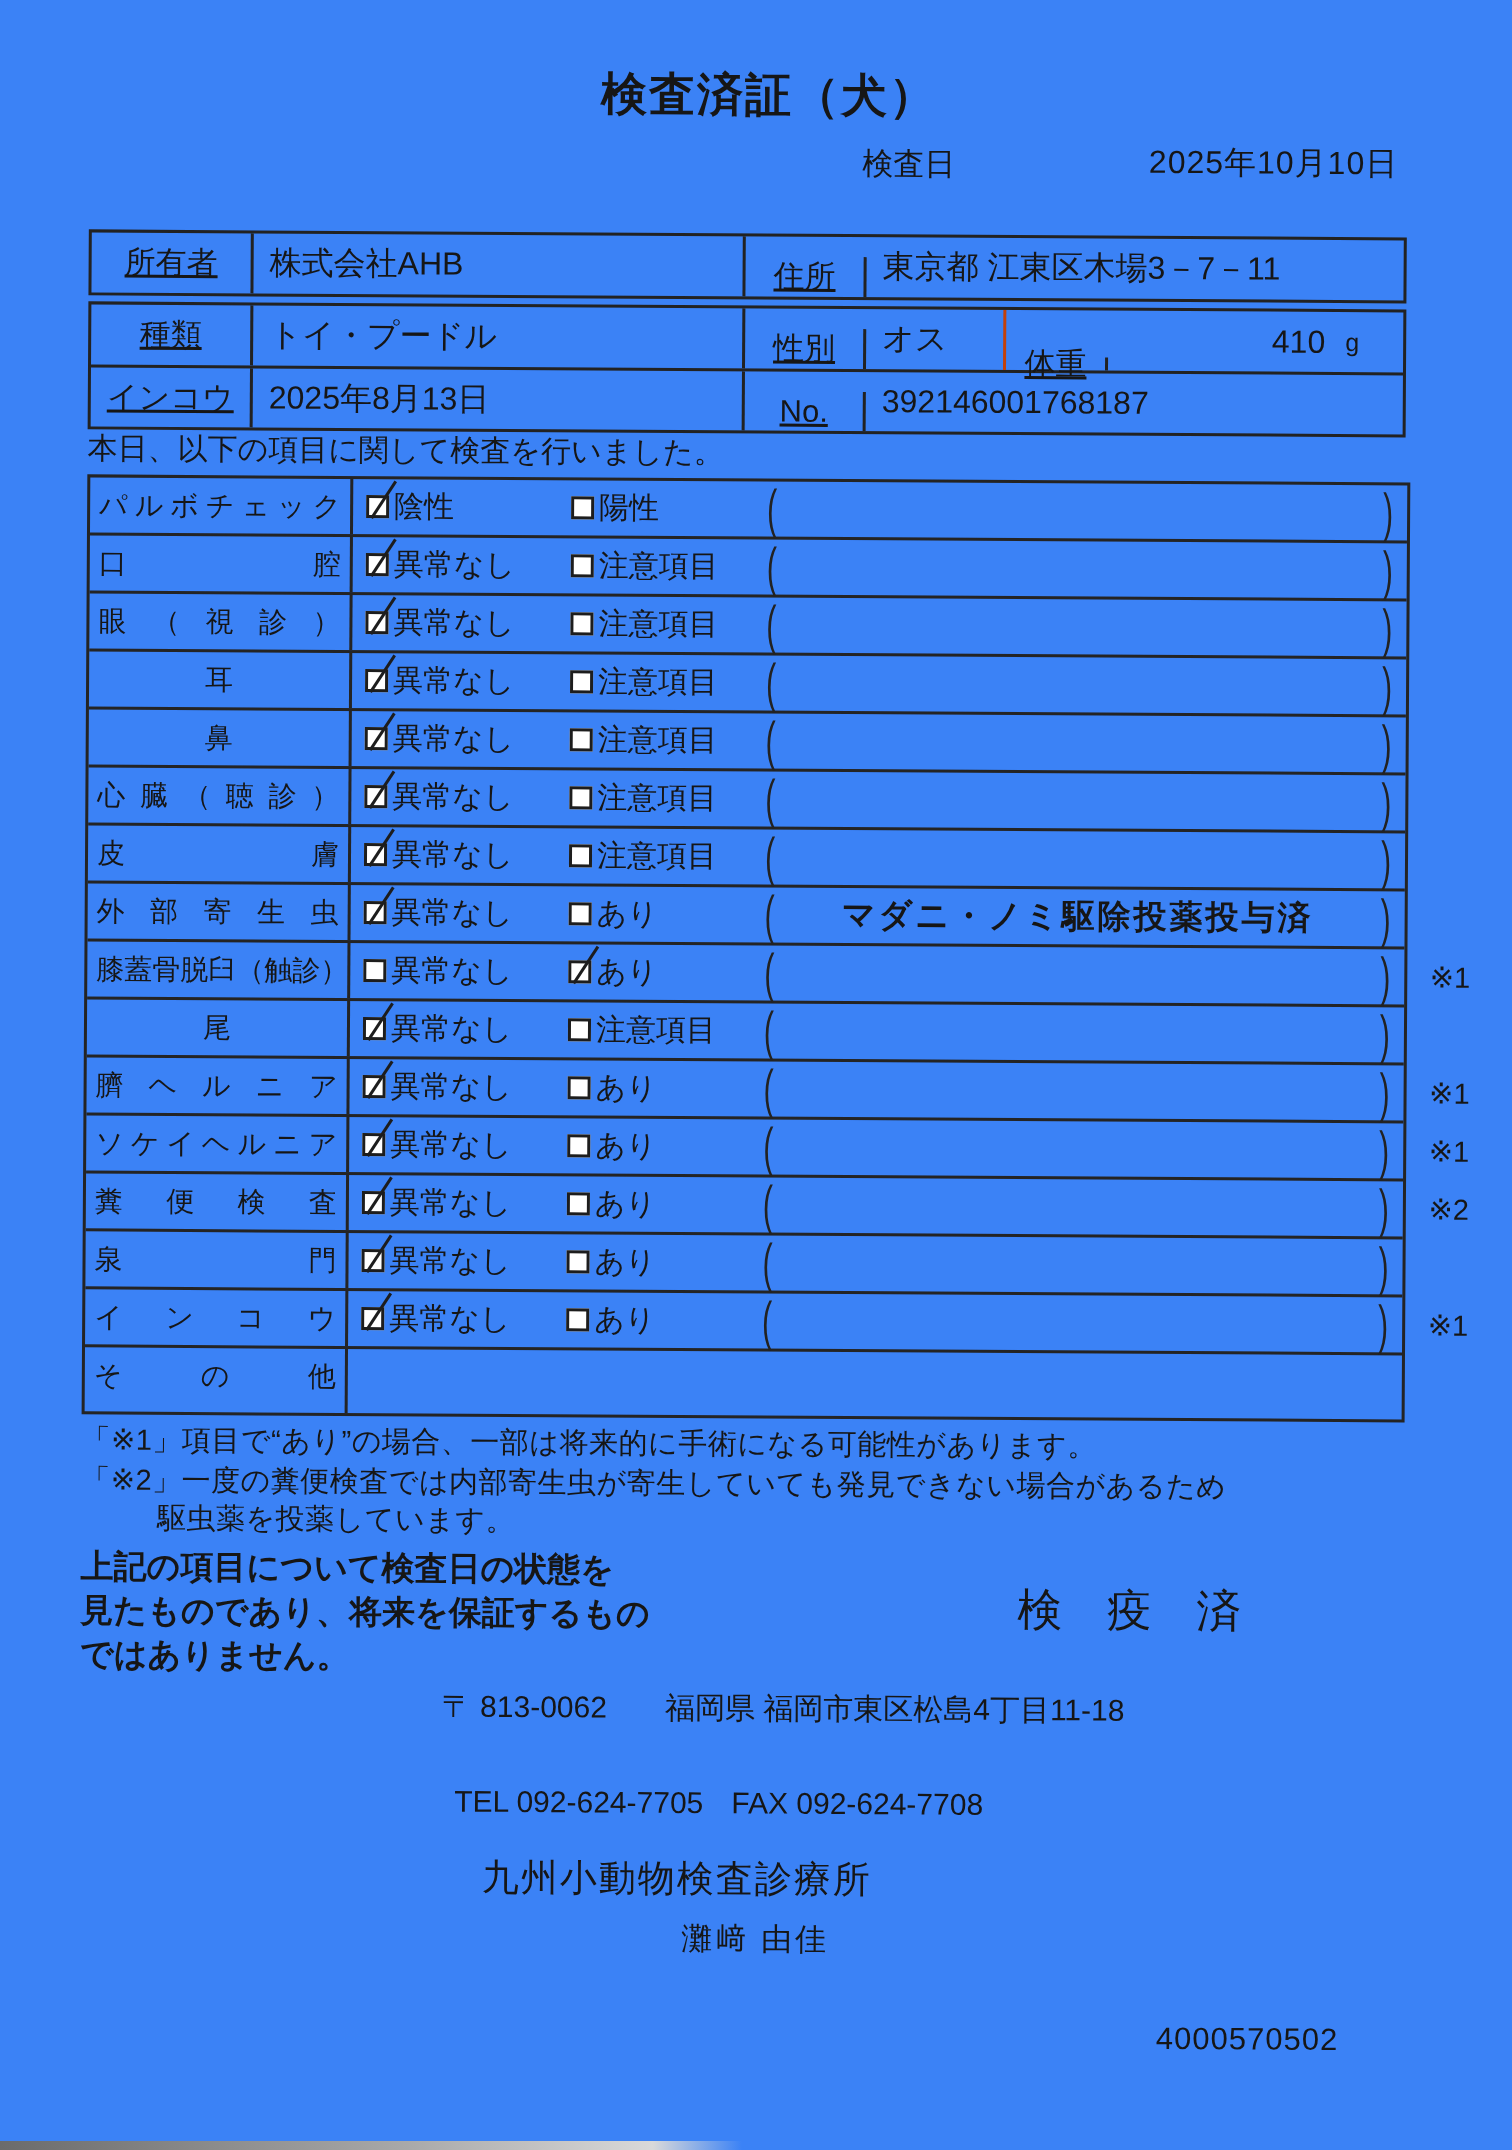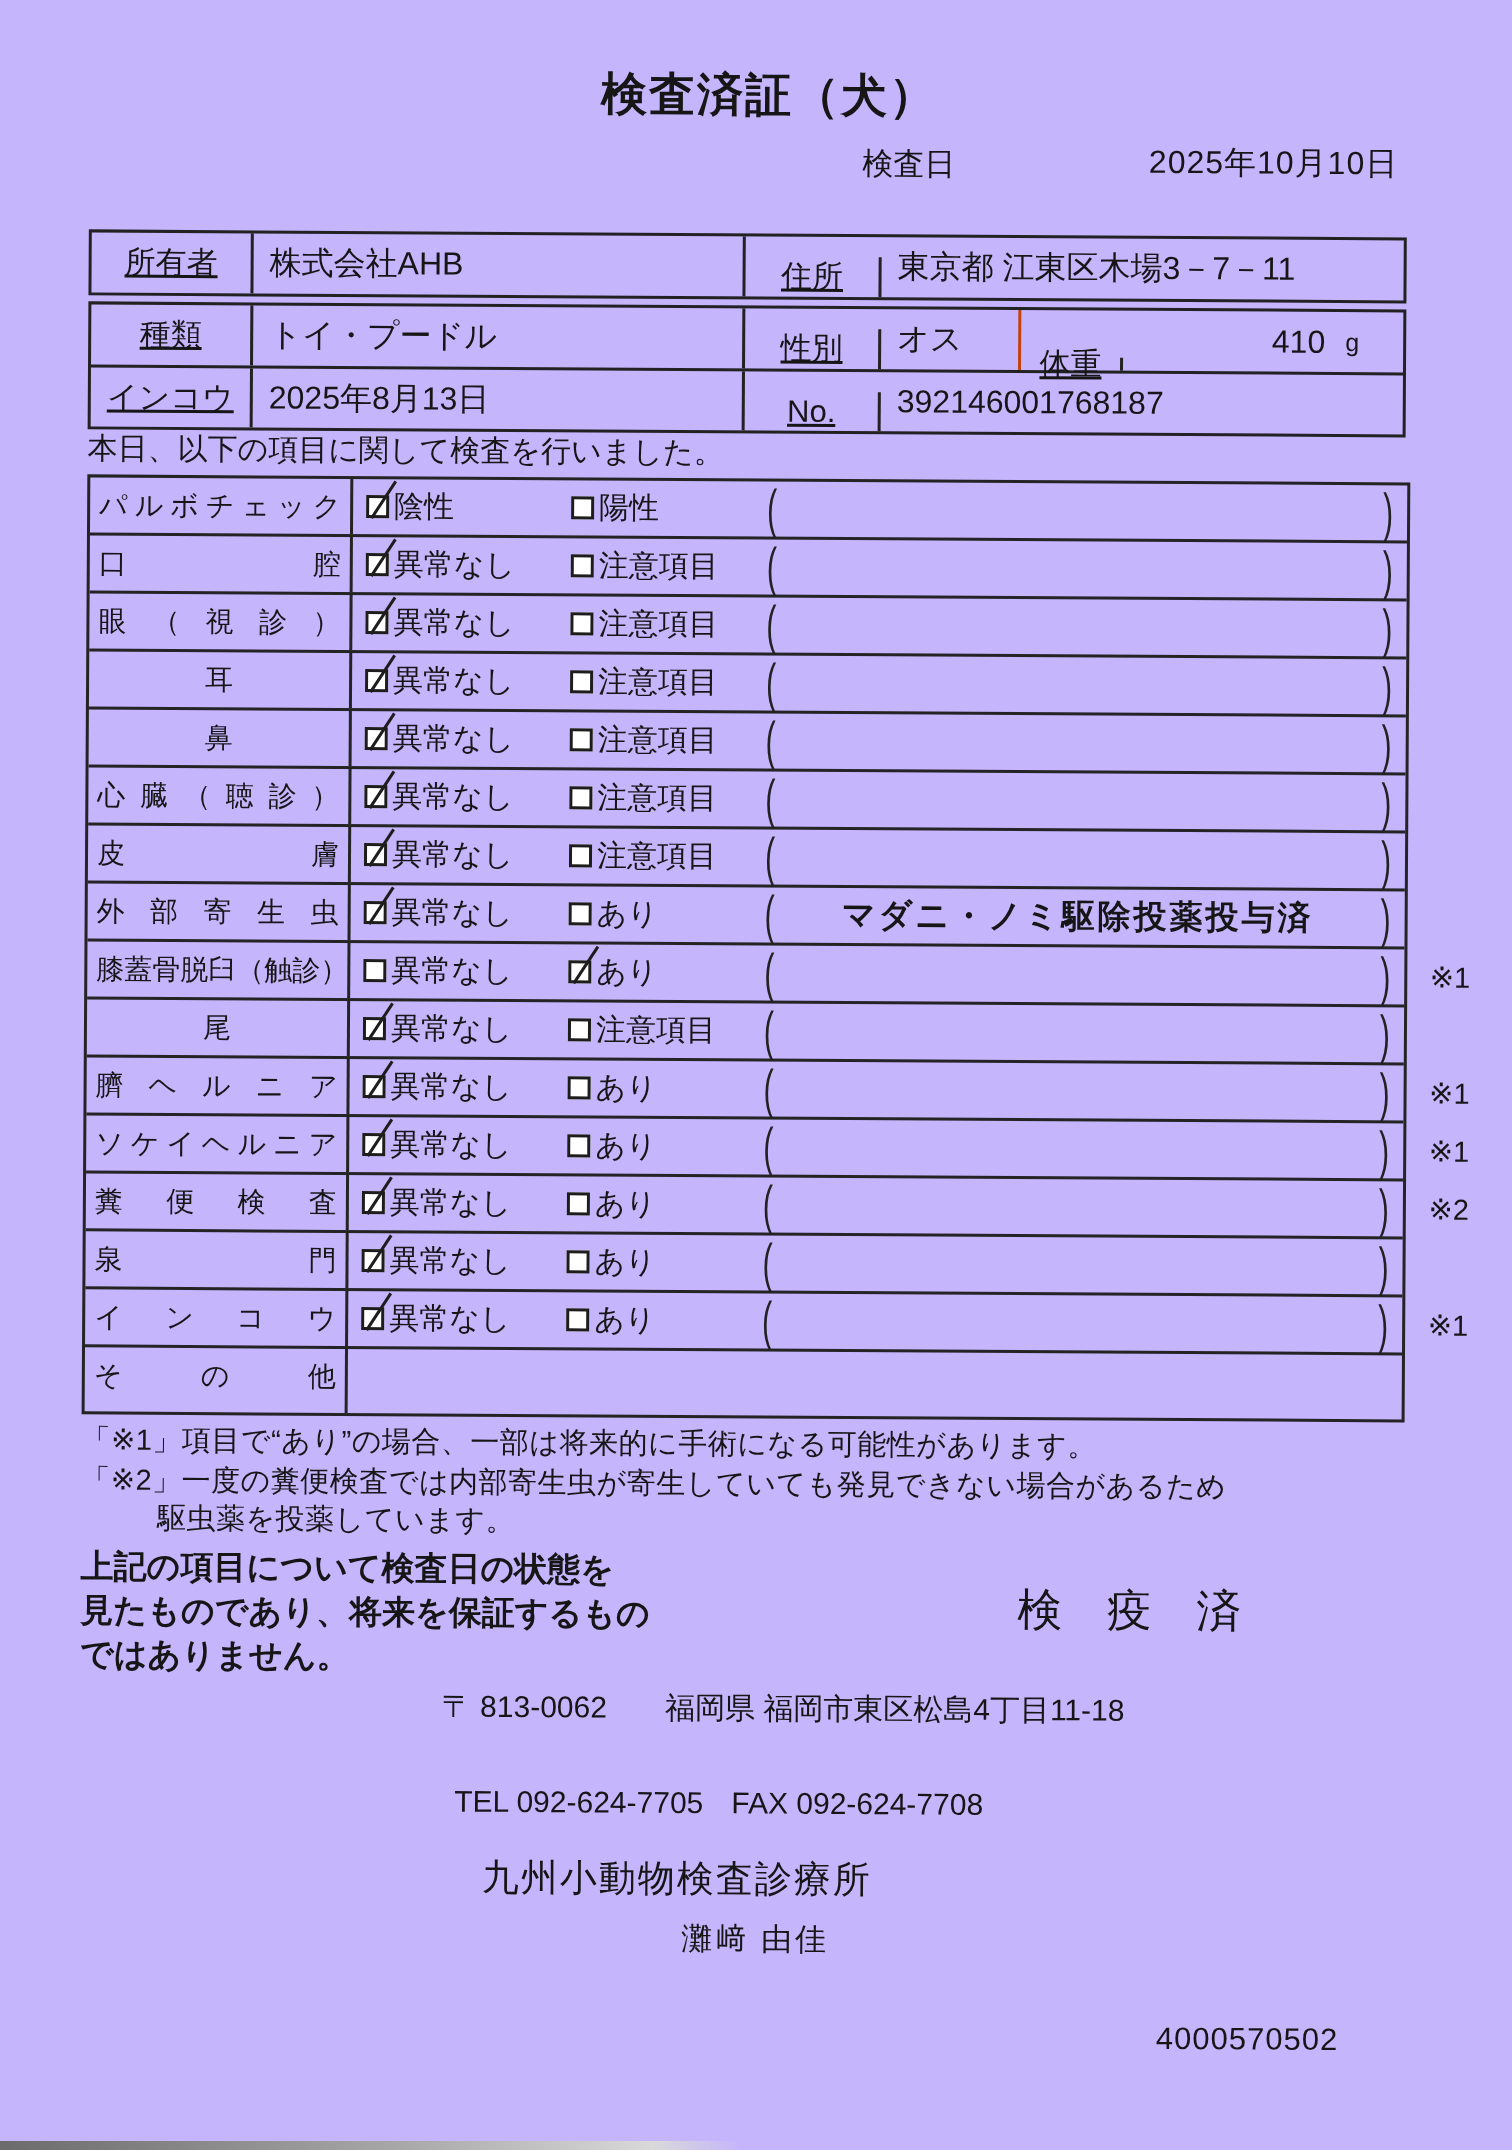--- a/index.html
+++ b/index.html
@@ -1,37 +1,37 @@
 <!DOCTYPE html>
 <html><head>
 <meta charset="utf-8">
 <style>
   html,body{margin:0;padding:0;background:#ffffff;}
   .page{
-    position:relative;width:1512px;height:2150px;background:#c4b5fd;overflow:hidden;
+    position:relative;width:1512px;height:2150px;background:#3b82f6;overflow:hidden;
     font-family:"Liberation Sans","DejaVu Sans",sans-serif;color:#161616;
   }
   .doc{position:absolute;inset:0;transform:rotate(0.35deg);transform-origin:45% 40%;}
   .abs{position:absolute;}
 
   .title{left:85px;top:64px;width:1323px;text-align:center;font-size:46px;font-weight:bold;letter-spacing:2px;transform:translateX(18px);}
 
   .insp-label{left:858px;top:142px;font-size:31px;}
   .insp-date{top:138px;right:118px;font-size:32px;letter-spacing:1px;}
 
   
   .itable{left:85px;width:1318px;border:3px solid #222;box-sizing:border-box;}
   .irow{display:flex;height:60px;box-sizing:border-box;}
   .irow + .irow{border-top:3px solid #222;}
   .icell{display:flex;align-items:center;box-sizing:border-box;font-size:31px;}
   .icell.lab{justify-content:center;border-right:3px solid #222;text-decoration:underline;}
   .icell.val{padding-left:16px;font-size:32px;}
   .w-lab1{width:162px;flex:none;}
   .w-val1{width:492px;flex:none;}
-  .w-lab2{width:136px;flex:none;margin-top:20px;}
+  .w-lab2{width:121px;flex:none;margin-top:20px;}
   .w-sex{width:140px;flex:none;border-right:3px solid #c2410c;}
   .w-wlab{width:102px;flex:none;}
   .flex1{flex:1;}
   .weight-val{justify-content:flex-end;padding-right:44px;gap:20px;}
   .weight-unit{font-size:25px;}
 
   .intro{left:85px;top:432px;font-size:30px;}
 
   
   .ctable{left:85px;top:478px;width:1323px;border:3px solid #242424;box-sizing:border-box;}

